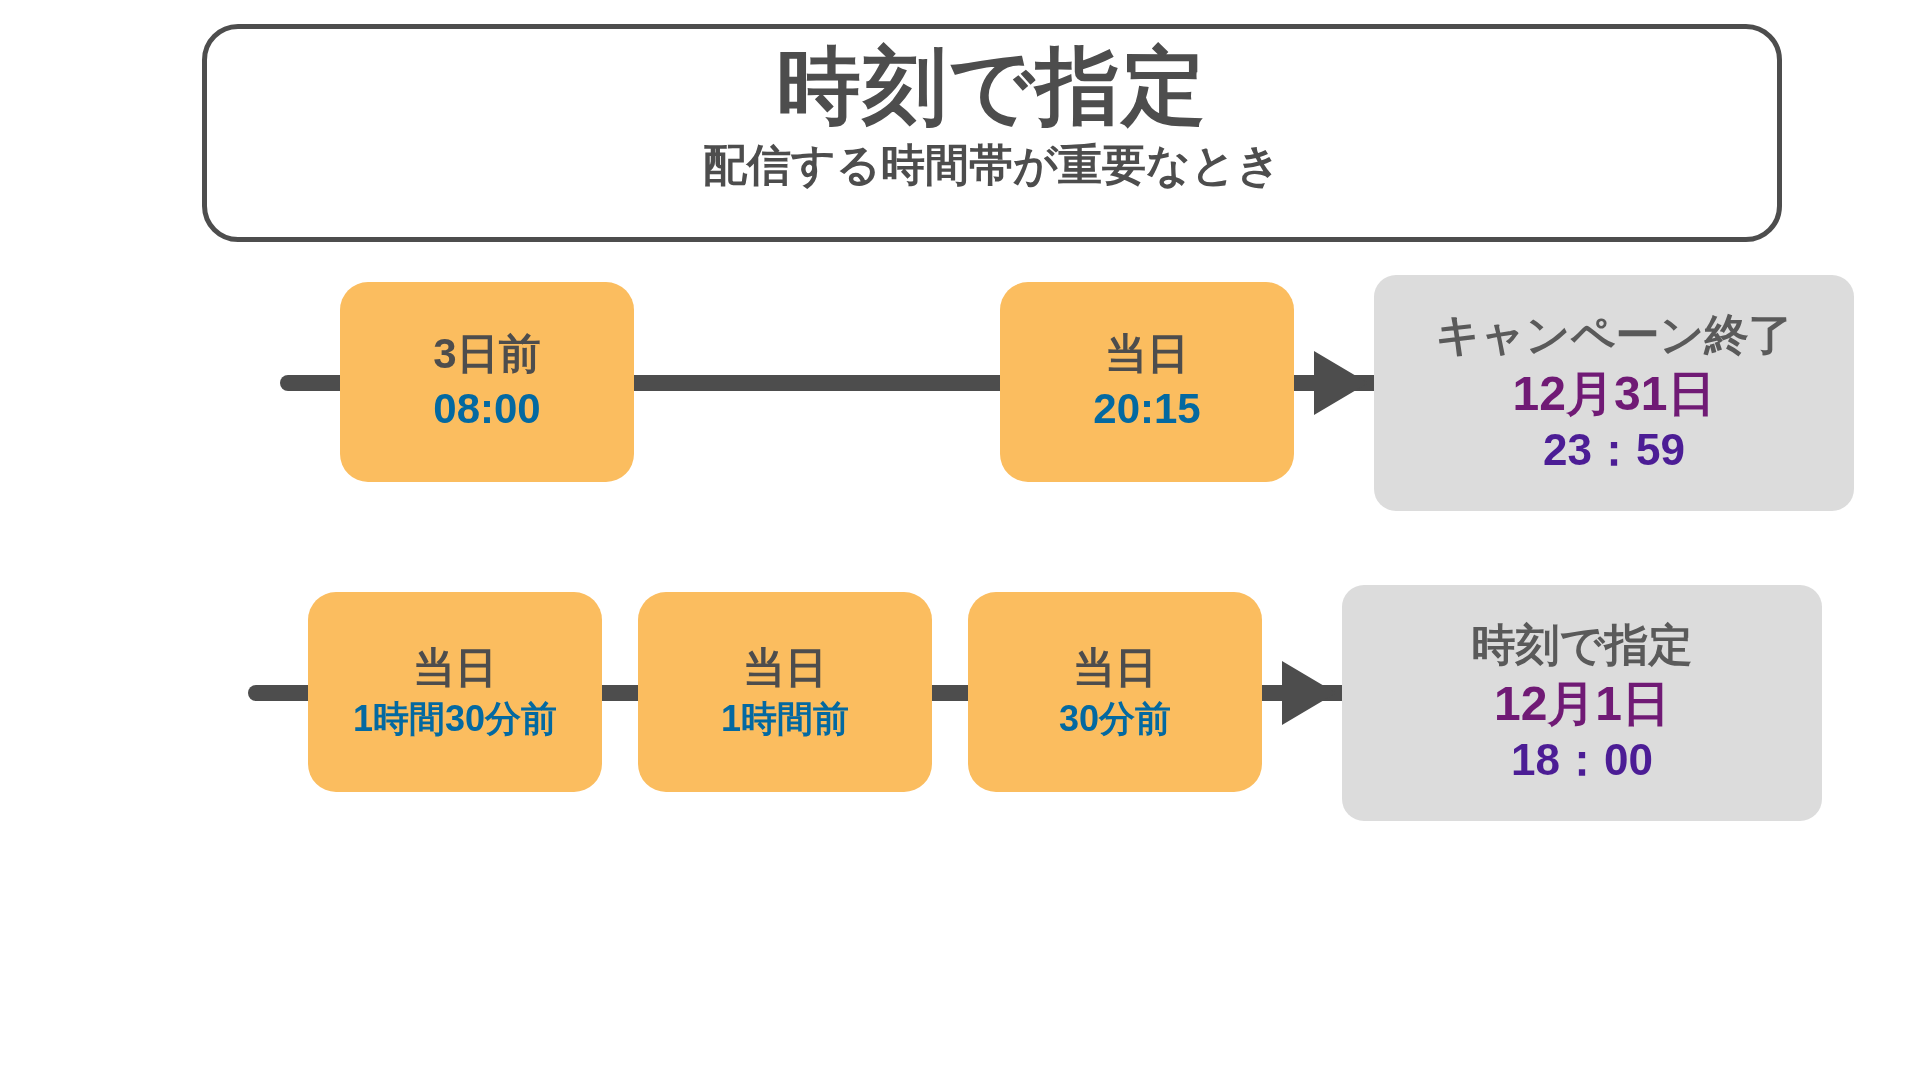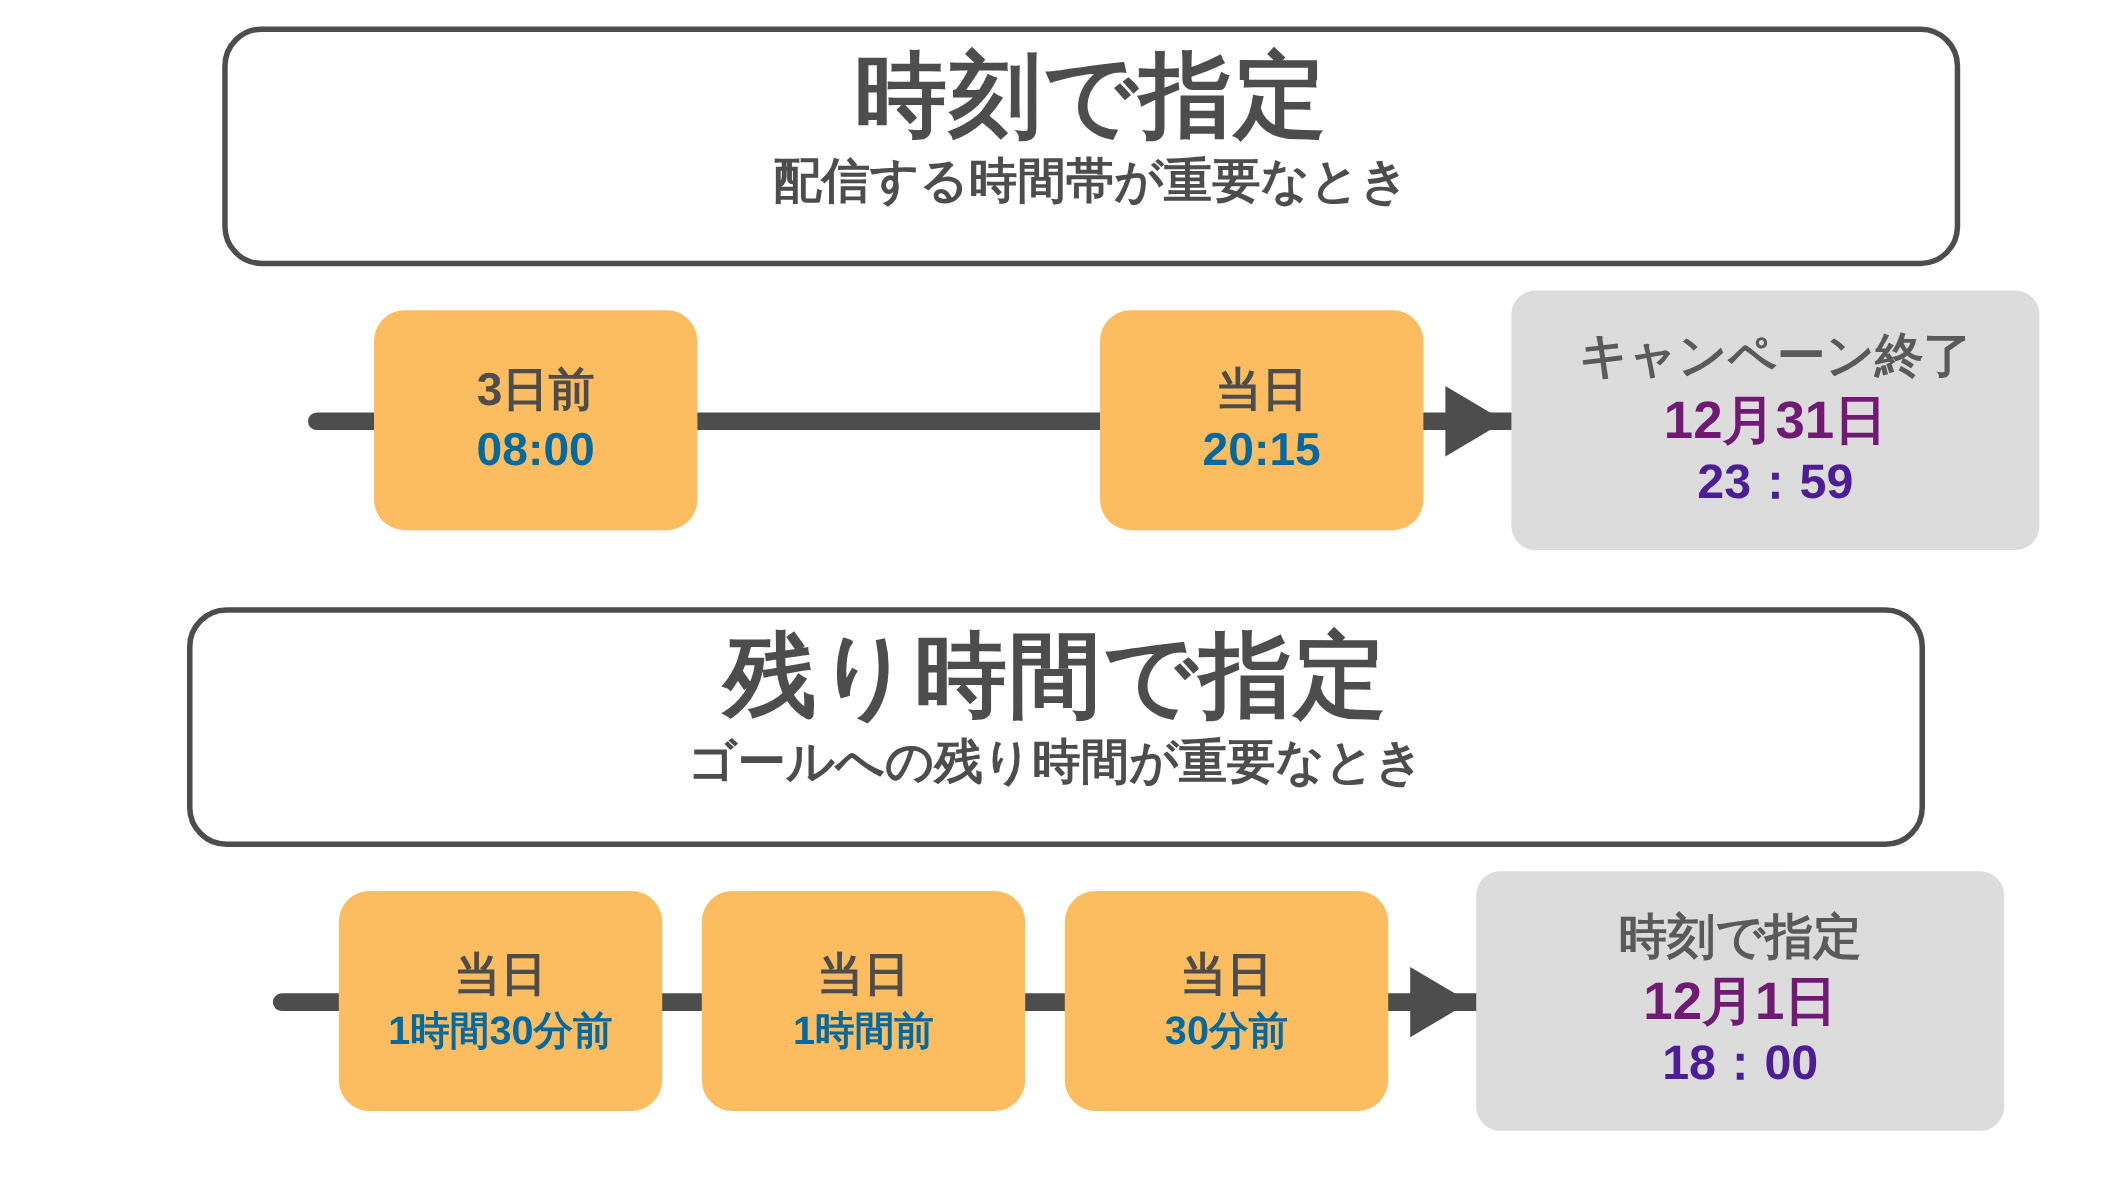--- a/index.html
+++ b/index.html
@@ -128,21 +128,21 @@
     margin-top: 6px;
   }
   .node-secondary.small {
     font-size: 36px;
   }
 
   
   .goal-box {
     position: absolute;
     left: 1282px;
-    top: 0px;
+    top: 11px;
     width: 480px;
     height: 236px;
     background: #dcdcdc;
     border-radius: 22px;
     display: flex;
     flex-direction: column;
     align-items: center;
     justify-content: center;
     box-sizing: border-box;
   }
@@ -200,24 +200,20 @@
       <div class="goal-box">
         <div class="goal-title">キャンペーン終了</div>
         <div class="goal-date">12月31日</div>
         <div class="goal-time">23：59</div>
       </div>
     </div>
   </div>
 
   <div class="section section-2">
 
-    <div class="header-box">
-      <div class="header-title">残り時間で指定</div>
-      <div class="header-subtitle">ゴールへの残り時間が重要なとき</div>
-    </div>
 
     <div class="timeline">
       <div class="timeline-line"></div>
       <div class="timeline-arrow"></div>
 
       <div class="node node-0">
         <div class="node-primary">当日</div>
         <div class="node-secondary small">1時間30分前</div>
       </div>
 

